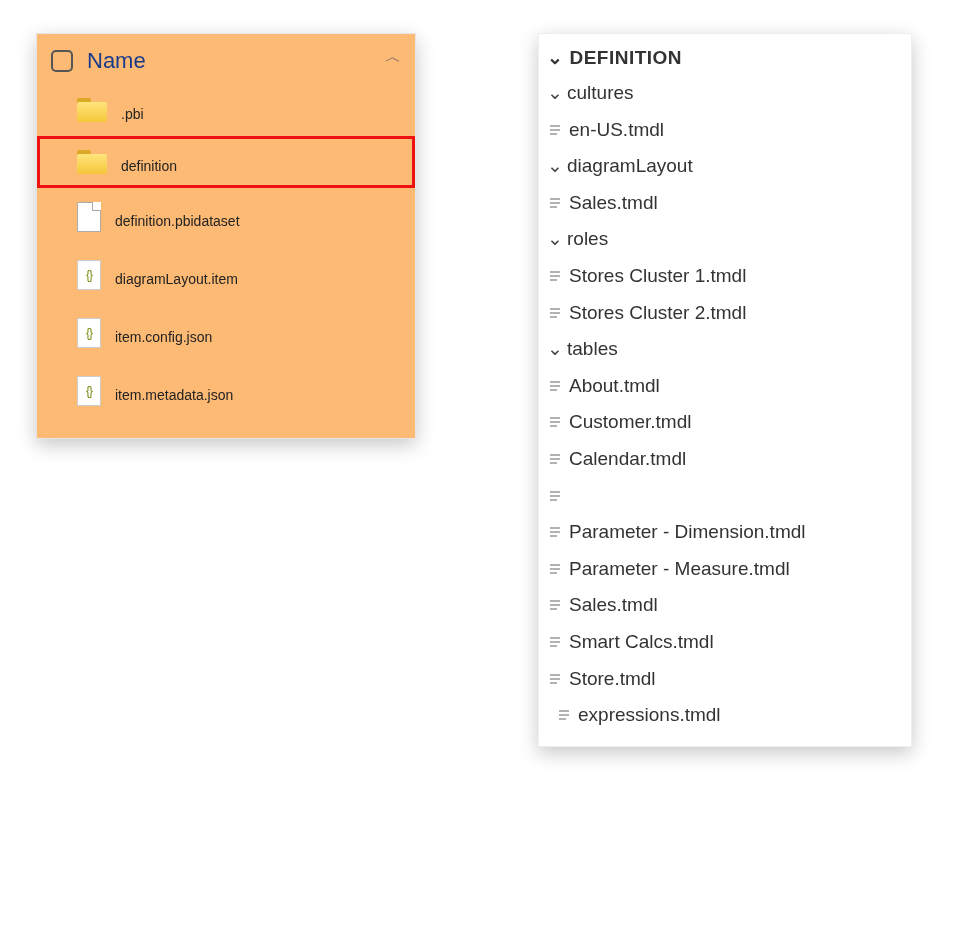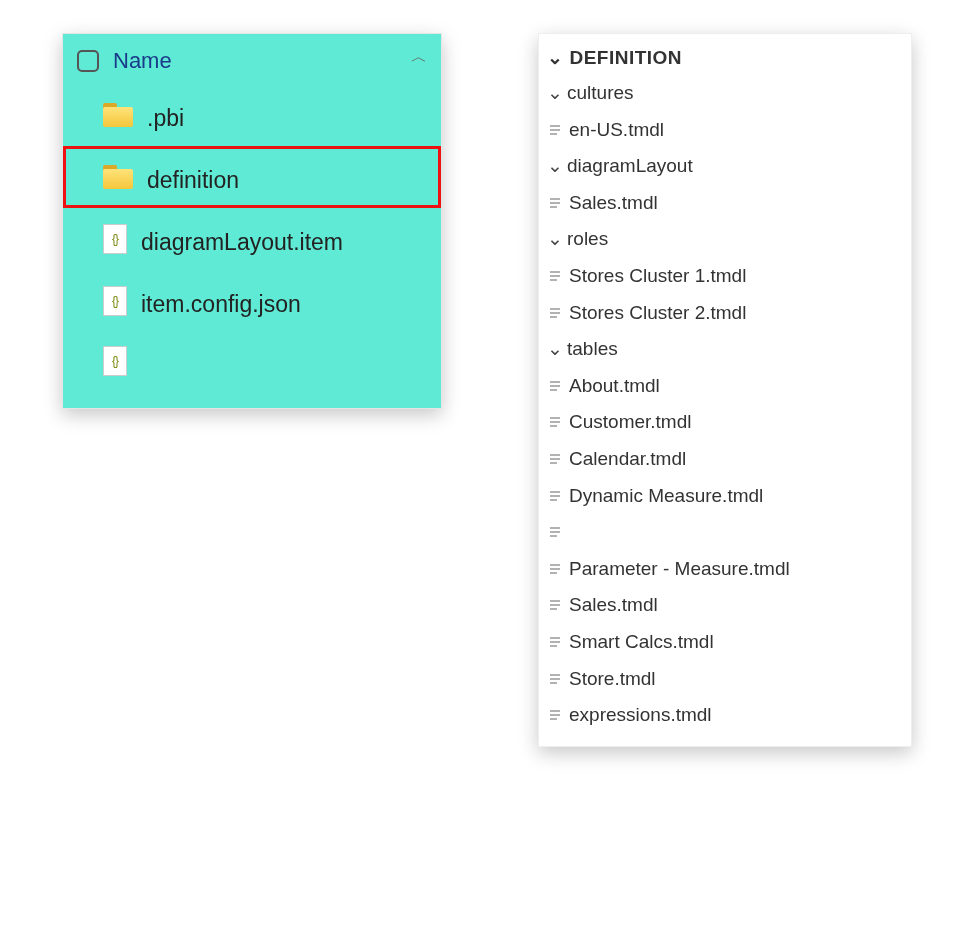--- a/index.html
+++ b/index.html
@@ -1,23 +1,23 @@
 <!DOCTYPE html>
 <html><head>
   <meta charset="utf-8">
   <style>
     * { box-sizing: border-box; margin: 0; padding: 0; }
     body { font-family: "Segoe UI", Arial, sans-serif; background: #fff; width: 958px; height: 931px; position: relative; }
 
     
     .explorer {
       position: absolute;
-      left: 62px; top: 33px;
+      left: 36px; top: 33px;
       width: 380px;
-      background: #5eead4;
+      background: #fdba74;
       border: 1px solid #e5e5e5;
       box-shadow: 0 6px 18px rgba(0,0,0,0.22);
       padding: 6px 0 18px;
     }
     .explorer .header {
       display: flex; align-items: center; gap: 14px;
       padding: 8px 14px 10px;
     }
     .explorer .checkbox {
       width: 22px; height: 22px; border: 2px solid #555; border-radius: 5px;
@@ -31,21 +31,21 @@
     }
     .explorer .row {
       display: flex; align-items: center; gap: 14px;
       padding: 14px 14px 14px 40px;
     }
     .explorer .row.highlight {
       border: 3px solid #e11; padding: 11px 11px 11px 37px;
       margin: 0 0;
     }
     .explorer .row .label {
-      font-size: 23px; color: #222; margin-top: 7px;
+      font-size: 14px; color: #222; margin-top: 7px;
     }
     .folder-icon {
       width: 30px; height: 24px; position: relative;
     }
     .folder-icon::before {
       content: ""; position: absolute; left: 0; top: 0; width: 14px; height: 6px;
       background: #dca828; border-top-left-radius: 2px; border-top-right-radius: 2px;
     }
     .folder-icon::after {
       content: ""; position: absolute; left: 0; top: 4px; width: 30px; height: 20px;
@@ -82,50 +82,55 @@
     }
     .vscode .node {
       display: flex; align-items: center; gap: 6px;
       padding: 5px 8px; line-height: 1.4;
     }
     .vscode .node .chev { width: 14px; text-align: center; color: #444; }
     .vscode .node .fileglyph { color: #999; display: inline-block; width: 16px; text-align: center; }
     .vscode .fileglyph svg { width: 12px; height: 12px; }
     .ind-1 { padding-left: 30px; }
     .ind-2 { padding-left: 54px; }
-    .ind-root-file { padding-left: 30px; }
+    .ind-root-file { padding-left: 30px; margin-left: 9px; }
   </style>
 </head>
 <body>
 
 <div class="explorer">
   <div class="header">
     <span class="checkbox"></span>
     <span class="col-name">Name</span>
     <span class="sort-chevron">︿</span>
   </div>
   <div id="explorer-rows">
       <div class="row">
         <span class="folder-icon"></span>
         <span class="label">.pbi</span>
       </div>
       <div class="row highlight">
         <span class="folder-icon"></span>
         <span class="label">definition</span>
       </div>
       <div class="row">
+        <span class="file-icon"></span>
+        <span class="label">definition.pbidataset</span>
+      </div>
+      <div class="row">
         <span class="json-icon">{}</span>
         <span class="label">diagramLayout.item</span>
       </div>
       <div class="row">
         <span class="json-icon">{}</span>
         <span class="label">item.config.json</span>
       </div>
       <div class="row">
         <span class="json-icon">{}</span>
+        <span class="label">item.metadata.json</span>
       </div>
     </div>
 </div>
 
 <div class="vscode">
   <div class="root">
     <span>⌄</span>
     <span>DEFINITION</span>
   </div>
   <div id="vscode-tree">
@@ -200,28 +205,28 @@
             <line x1="1" y1="10" x2="8" y2="10" stroke="#999" stroke-width="1.5"></line>
           </svg></span>
         <span>Calendar.tmdl</span>
       </div>
       <div class="node ind-2">
         <span class="fileglyph"><svg viewBox="0 0 12 12">
             <line x1="1" y1="2" x2="11" y2="2" stroke="#999" stroke-width="1.5"></line>
             <line x1="1" y1="6" x2="11" y2="6" stroke="#999" stroke-width="1.5"></line>
             <line x1="1" y1="10" x2="8" y2="10" stroke="#999" stroke-width="1.5"></line>
           </svg></span>
-        <span>Dynamic Measure.tmdl</span>
-      </div>
-      <div class="node ind-2">
-        <span class="fileglyph"><svg viewBox="0 0 12 12">
-            <line x1="1" y1="2" x2="11" y2="2" stroke="#999" stroke-width="1.5"></line>
-            <line x1="1" y1="6" x2="11" y2="6" stroke="#999" stroke-width="1.5"></line>
-            <line x1="1" y1="10" x2="8" y2="10" stroke="#999" stroke-width="1.5"></line>
-          </svg></span>
+      </div>
+      <div class="node ind-2">
+        <span class="fileglyph"><svg viewBox="0 0 12 12">
+            <line x1="1" y1="2" x2="11" y2="2" stroke="#999" stroke-width="1.5"></line>
+            <line x1="1" y1="6" x2="11" y2="6" stroke="#999" stroke-width="1.5"></line>
+            <line x1="1" y1="10" x2="8" y2="10" stroke="#999" stroke-width="1.5"></line>
+          </svg></span>
+        <span>Parameter - Dimension.tmdl</span>
       </div>
       <div class="node ind-2">
         <span class="fileglyph"><svg viewBox="0 0 12 12">
             <line x1="1" y1="2" x2="11" y2="2" stroke="#999" stroke-width="1.5"></line>
             <line x1="1" y1="6" x2="11" y2="6" stroke="#999" stroke-width="1.5"></line>
             <line x1="1" y1="10" x2="8" y2="10" stroke="#999" stroke-width="1.5"></line>
           </svg></span>
         <span>Parameter - Measure.tmdl</span>
       </div>
       <div class="node ind-2">

